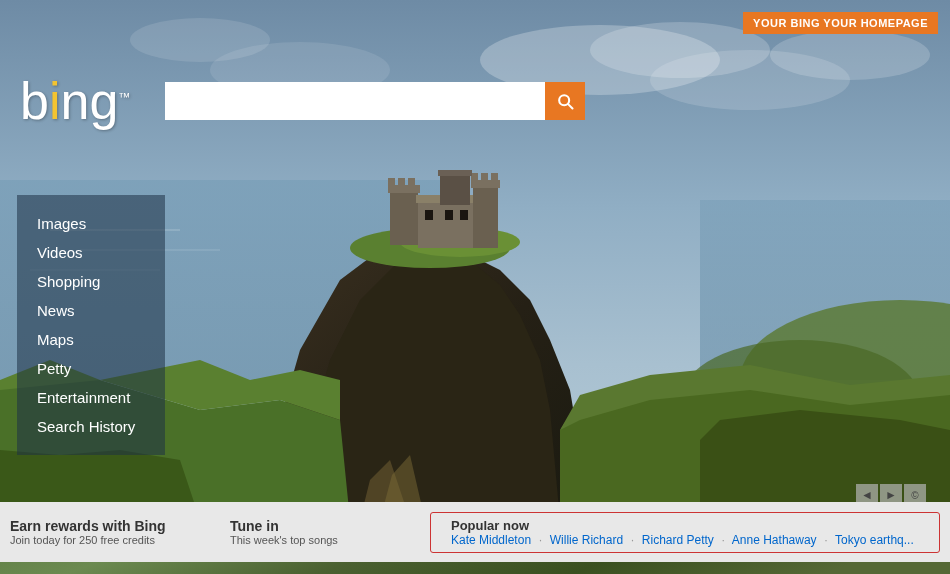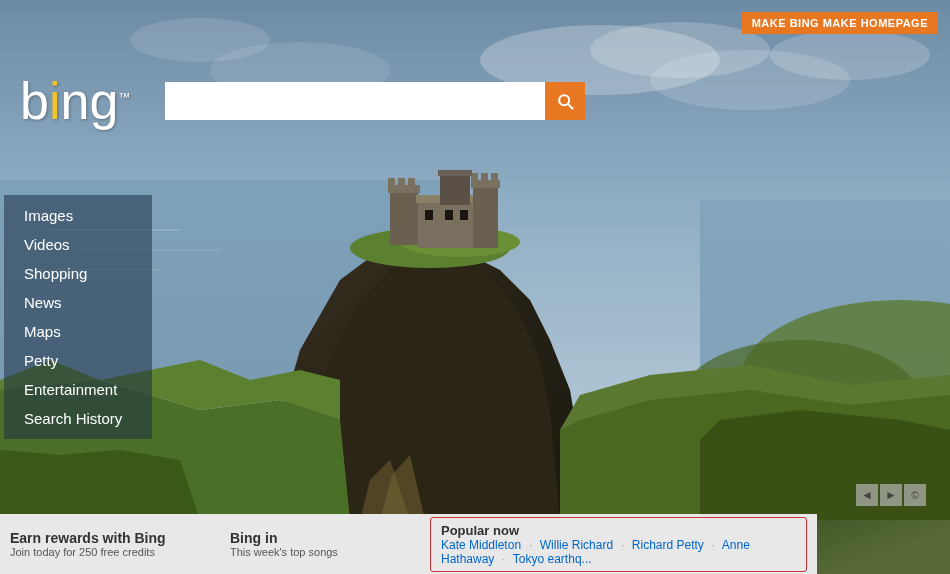--- a/index.html
+++ b/index.html
@@ -117,44 +117,44 @@
     #search-button svg {
       width: 20px;
       height: 20px;
       fill: white;
     }
 
     
     #left-nav {
       position: absolute;
       top: 195px;
-      left: 4px;
+      left: 17px;
       z-index: 50;
       display: flex;
       flex-direction: column;
       background: rgba(30, 50, 70, 0.55);
-      padding: 6px 0;
+      padding: 14px 0;
       min-width: 148px;
     }
 
     .nav-item {
       color: white;
       font-size: 15px;
       padding: 6px 20px;
       cursor: pointer;
       text-decoration: none;
       display: block;
     }
 
     
     #bottom-bar {
       position: absolute;
-      bottom: 0;
+      bottom: 12px;
       left: 0;
-      width: 817px;
+      width: 950px;
       height: 60px;
       background: #e8e8e8;
       z-index: 100;
       display: flex;
       align-items: center;
     }
 
     #bottom-left {
       width: 220px;
       padding: 0 10px;
@@ -185,21 +185,21 @@
     #bottom-middle .subtitle {
       font-size: 11px;
       color: #555;
     }
 
     #bottom-right {
       flex: 1;
       margin: 8px 10px;
       border: 1.5px solid #cc3333;
       border-radius: 3px;
-      padding: 5px 10px;
+      padding: 5px 20px;
       display: flex;
       flex-direction: column;
     }
 
     #bottom-right .title {
       font-size: 13px;
       font-weight: bold;
       color: #333;
     }
 
@@ -363,21 +363,21 @@
   <rect x="471" y="180" width="29" height="8" fill="#7a7060"></rect>
 
   <rect x="471" y="173" width="7" height="8" fill="#7a7060"></rect>
   <rect x="481" y="173" width="7" height="8" fill="#7a7060"></rect>
   <rect x="491" y="173" width="7" height="8" fill="#7a7060"></rect>
 
   <rect x="440" y="175" width="30" height="30" fill="#5a5045"></rect>
   <rect x="438" y="170" width="34" height="6" fill="#6a6055"></rect>
 </svg>
 
-<div id="homepage-banner">MAKE BING MAKE HOMEPAGE</div>
+<div id="homepage-banner">YOUR BING YOUR HOMEPAGE</div>
 
 <div id="logo-area">
   <div id="bing-logo">
     <span class="b-letter">b</span><span class="i-letter">i</span><span class="ng-letter">ng</span><span class="tm">™</span>
   </div>
 </div>
 
 <div id="search-container">
   <input type="text" id="search-input" placeholder="" style="">
   <button id="search-button">
@@ -403,21 +403,21 @@
   <div class="nav-arrow">►</div>
   <div class="copyright-icon">©</div>
 </div>
 
 <div id="bottom-bar">
   <div id="bottom-left">
     <div class="title">Earn rewards with Bing</div>
     <div class="subtitle">Join today for 250 free credits</div>
   </div>
   <div id="bottom-middle">
-    <div class="title">Bing in</div>
+    <div class="title">Tune in</div>
     <div class="subtitle">This week's top songs</div>
   </div>
   <div id="bottom-right">
     <div class="title">Popular now</div>
     <div class="items">
       <span>Kate Middleton</span>
       <span class="dot-sep">·</span>
       <span>Willie Richard</span>
       <span class="dot-sep">·</span>
       <span>Richard Petty</span>

